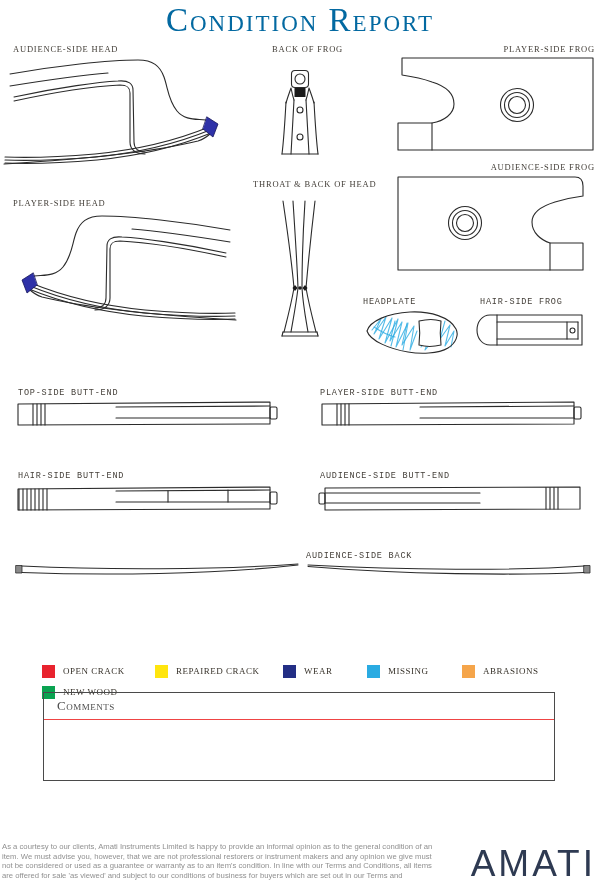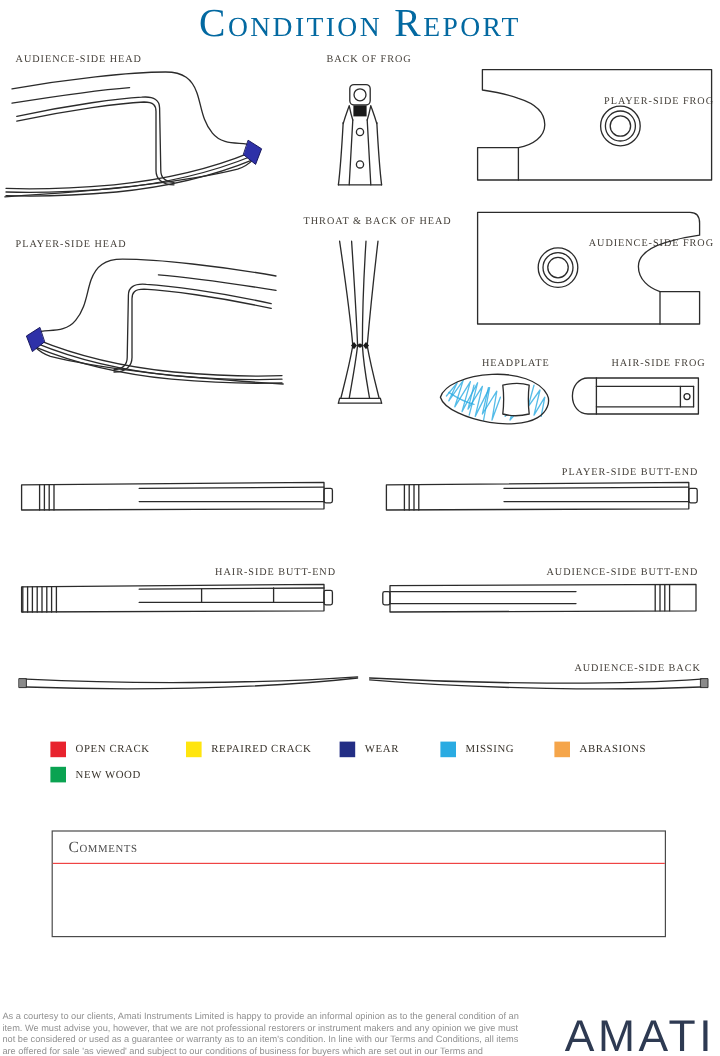--- a/index.html
+++ b/index.html
@@ -1,32 +1,32 @@
 <!DOCTYPE html>
 <html><head>
 <meta charset="utf-8">
 <style>
   html,body{margin:0;padding:0;background:#ffffff;}
   #page{position:relative;width:600px;height:880px;background:#ffffff;overflow:hidden;
         font-family:"Liberation Serif", serif;color:#1c1c1c;}
   .title{position:absolute;left:0;top:2px;width:600px;text-align:center;
          font-size:33px;font-variant:small-caps;letter-spacing:2px;color:#0369a1;}
   .lbl{position:absolute;font-size:8.5px;letter-spacing:0.8px;color:#45403a;white-space:nowrap;}
-  .ctr{text-align:right;}
-  .rgt{text-align:right;margin-top:35px;}
+  .ctr{text-align:left;font-family:Liberation Mono, monospace;}
+  .rgt{text-align:right;}
   svg{position:absolute;overflow:visible;}
   .draw path,.draw rect,.draw circle,.draw line,.draw polyline{
       fill:none;stroke:#2b2b2b;stroke-width:1.1;stroke-linecap:round;stroke-linejoin:round;}
   .draw .solid{fill:#1a1a1a;stroke:none;}
   .draw .dot{fill:#1a1a1a;stroke:none;}
   .draw .tip{fill:#8a8a8a;stroke:#2b2b2b;stroke-width:0.8;}
   .draw .wear{stroke:#14145a;stroke-width:0.8;}
   .draw .whitefill{fill:#ffffff;}
   .draw .scribble{stroke-width:1.1;opacity:0.8;}
-  .legend-item{position:absolute;display:flex;align-items:center;gap:8px;height:14px;}
+  .legend-item{position:absolute;display:flex;align-items:center;gap:8px;height:14px;margin-top:47px;}
   .swatch{width:13px;height:13px;flex:0 0 13px;}
   .leg-lbl{font-size:9px;letter-spacing:0.5px;color:#38332b;white-space:nowrap;}
   .leg-0{left:42px;top:617px}.leg-1{left:155px;top:617px}.leg-2{left:283px;top:617px}
   .leg-3{left:367px;top:617px}.leg-4{left:462px;top:617px}.leg-5{left:42px;top:638px}
   .comments-box{position:absolute;left:43px;top:692px;width:512px;height:89px;
       border:1.2px solid #4a4a4a;box-sizing:border-box;}
   .comments-head{height:26px;border-bottom:1px solid #ef4444;display:flex;align-items:center;
       padding-left:13px;font-variant:small-caps;font-size:13px;letter-spacing:0.5px;color:#4c4c4c;}
   .comments-area{width:100%;height:61px;}
   .disclaimer{position:absolute;left:2px;top:842px;width:436px;
@@ -42,20 +42,21 @@
   <div class="title">Condition Report</div>
 
   <div class="lbl" style="left:13px;top:44px">AUDIENCE-SIDE HEAD</div>
   <div class="lbl" style="left:272px;top:44px">BACK OF FROG</div>
   <div class="lbl rgt" style="left:440px;top:44px;width:155px">PLAYER-SIDE FROG</div>
   <div class="lbl rgt" style="left:438px;top:162px;width:157px">AUDIENCE-SIDE FROG</div>
   <div class="lbl" style="left:13px;top:198px">PLAYER-SIDE HEAD</div>
   <div class="lbl" style="left:253px;top:179px">THROAT &amp; BACK OF HEAD</div>
   <div class="lbl ctr" style="left:363px;top:297px;width:95px">HEADPLATE</div>
   <div class="lbl ctr" style="left:480px;top:297px;width:108px">HAIR-SIDE FROG</div>
+  <div class="lbl ctr" style="left:18px;top:388px;width:262px">TOP-SIDE BUTT-END</div>
   <div class="lbl ctr" style="left:320px;top:388px;width:262px">PLAYER-SIDE BUTT-END</div>
   <div class="lbl ctr" style="left:18px;top:471px;width:262px">HAIR-SIDE BUTT-END</div>
   <div class="lbl ctr" style="left:320px;top:471px;width:262px">AUDIENCE-SIDE BUTT-END</div>
   <div class="lbl ctr" style="left:306px;top:551px;width:278px">AUDIENCE-SIDE BACK</div>
 
   <svg class="draw" style="left:0;top:40px" width="240" height="140" viewBox="0 0 240 140">
     <path d="M10,34 C55,26 108,20 138,20 C153,20 160,26 164,37 C168,48 168,60 177,71 C186,82 200,78 210,81"></path>
     <path d="M10,46 C60,38 95,34 108,33"></path>
     <path d="M14,57 C60,47 100,42 118,41 C129,40 133,44 133,50 L134,102 C134,108 138,112 145,112"></path>
     <path d="M14,61 C60,51 100,46 120,45 C128,45 130,48 130,53 L130,102 C130,109 135,114 145,114"></path>

